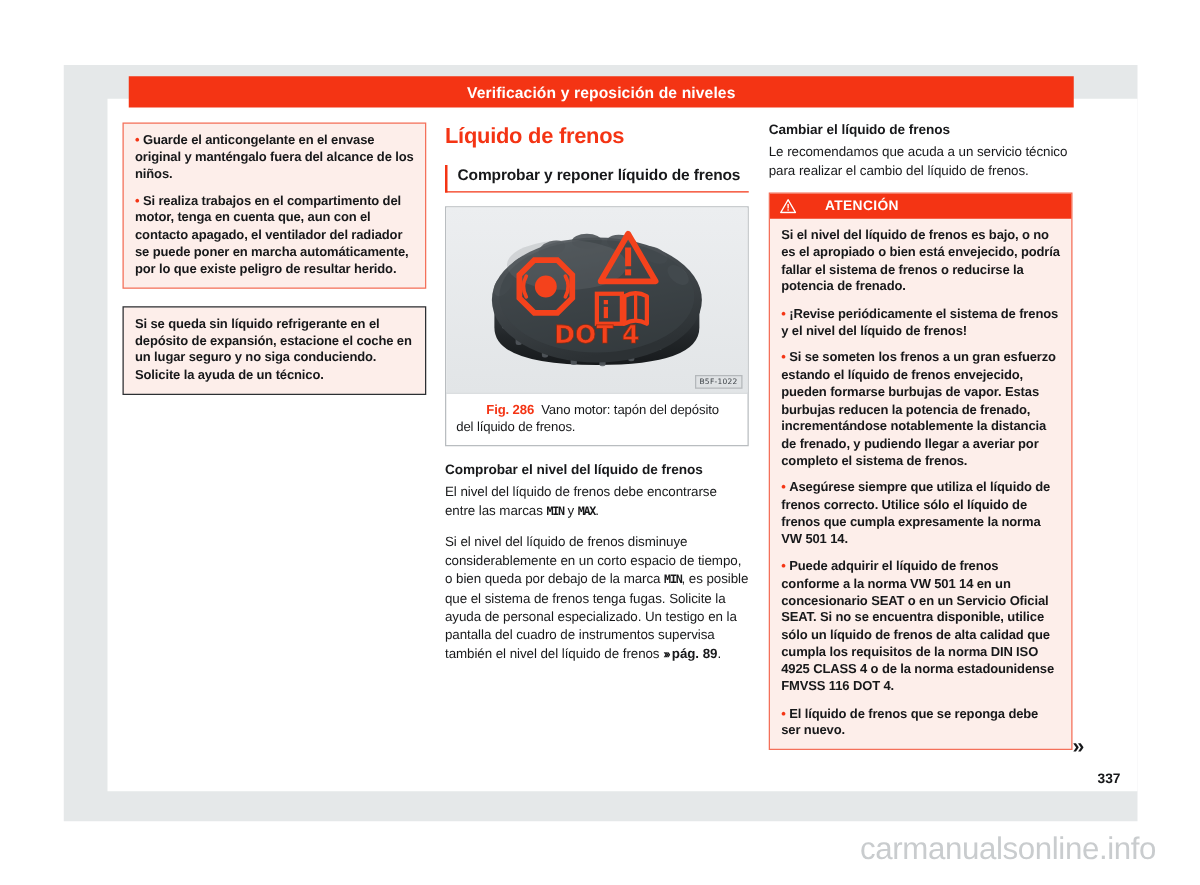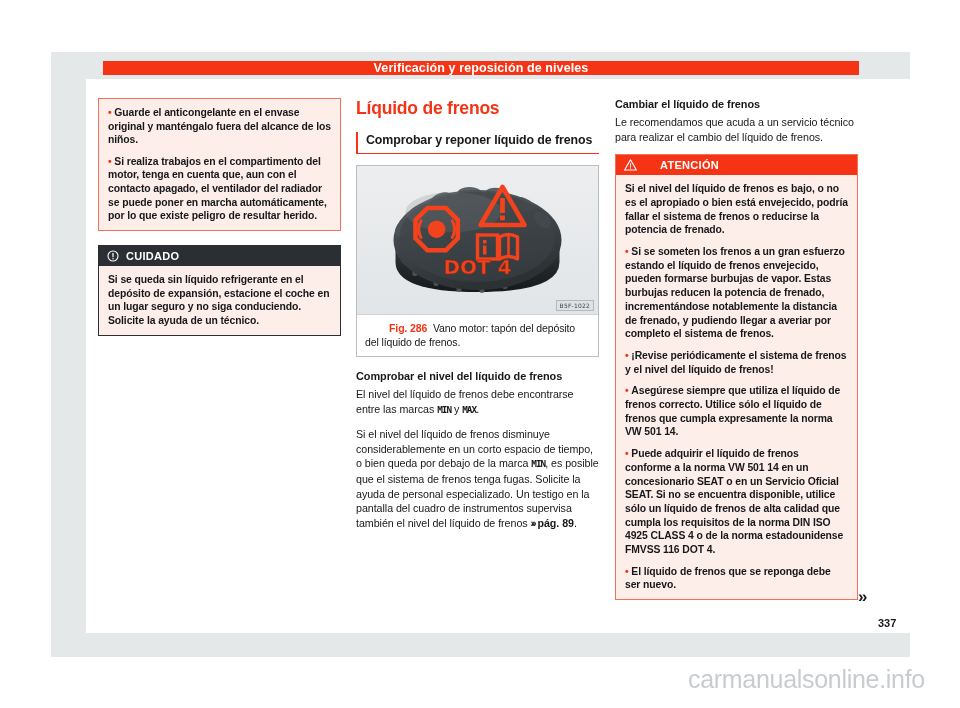--- a/index.html
+++ b/index.html
@@ -34,21 +34,21 @@
     width: 824px;
     height: 554px;
     background: #ffffff;
   }
   
   .chapter-banner {
     position: absolute;
     left: 103px;
     top: 61px;
     width: 756px;
-    height: 14px;
+    height: 25px;
     background: #f43414;
     color: #ffffff;
     font-size: 12.5px;
     font-weight: bold;
     display: flex;
     align-items: center;
     justify-content: center;
     letter-spacing: 0.1px;
   }
 
@@ -280,30 +280,20 @@
   <div class="columns">
 
     <div class="col col-left">
 
       <div class="warn-box">
         <p><span class="bullet-dot">•</span>&nbsp;<span>Guarde el anticongelante en el envase original y manténgalo fuera del alcance de los niños.</span></p>
         <p><span class="bullet-dot">•</span>&nbsp;<span>Si realiza trabajos en el compartimento del motor, tenga en cuenta que, aun con el contacto apagado, el ventilador del radiador se puede poner en marcha automáticamente, por lo que existe peligro de resultar herido.</span></p>
       </div>
 
       <div class="note-box">
-        <div class="note-hd">
-          <span class="hd-icon">
-            <svg width="12" height="12" viewBox="0 0 12 12">
-              <circle cx="6" cy="6" r="5" fill="none" stroke="#ffffff" stroke-width="1.1"></circle>
-              <rect x="5.4" y="2.9" width="1.2" height="4.3" fill="#ffffff"></rect>
-              <rect x="5.4" y="8.1" width="1.2" height="1.2" fill="#ffffff"></rect>
-            </svg>
-          </span>
-          <span>CUIDADO</span>
-        </div>
         <div class="note-body">
           <p>Si se queda sin líquido refrigerante en el depósito de expansión, estacione el coche en un lugar seguro y no siga conduciendo. Solicite la ayuda de un técnico.</p>
         </div>
       </div>
 
     </div>
 
     <div class="col col-mid">
 
       <div class="section-title">Líquido de frenos</div>
@@ -408,22 +398,22 @@
             <svg width="13" height="12" viewBox="0 0 13 12">
               <polygon points="6.5,0.8 12.4,11 0.6,11" fill="none" stroke="#ffffff" stroke-width="1.15" stroke-linejoin="round"></polygon>
               <rect x="5.95" y="4.2" width="1.1" height="3.6" fill="#ffffff"></rect>
               <rect x="5.95" y="8.4" width="1.1" height="1.1" fill="#ffffff"></rect>
             </svg>
           </span>
           <span>ATENCIÓN</span>
         </div>
         <div class="alert-body">
           <p>Si el nivel del líquido de frenos es bajo, o no es el apropiado o bien está envejecido, podría fallar el sistema de frenos o reducirse la potencia de frenado.</p>
+          <p><span class="bullet-dot">•</span>&nbsp;<span>¡Revise periódicamente el sistema de frenos y el nivel del líquido de frenos!</span></p>
           <p><span class="bullet-dot">•</span>&nbsp;<span>Si se someten los frenos a un gran esfuerzo estando el líquido de frenos envejecido, pueden formarse burbujas de vapor. Estas burbujas reducen la potencia de frenado, incrementándose notablemente la distancia de frenado, y pudiendo llegar a averiar por completo el sistema de frenos.</span></p>
-          <p><span class="bullet-dot">•</span>&nbsp;<span>¡Revise periódicamente el sistema de frenos y el nivel del líquido de frenos!</span></p>
           <p><span class="bullet-dot">•</span>&nbsp;<span>Asegúrese siempre que utiliza el líquido de frenos correcto. Utilice sólo el líquido de frenos que cumpla expresamente la norma VW 501 14.</span></p>
           <p><span class="bullet-dot">•</span>&nbsp;<span>Puede adquirir el líquido de frenos conforme a la norma VW 501 14 en un concesionario SEAT o en un Servicio Oficial SEAT. Si no se encuentra disponible, utilice sólo un líquido de frenos de alta calidad que cumpla los requisitos de la norma DIN ISO 4925 CLASS 4 o de la norma estadounidense FMVSS 116 DOT 4.</span></p>
           <p><span class="bullet-dot">•</span>&nbsp;<span>El líquido de frenos que se reponga debe ser nuevo.</span></p>
         </div>
       </div>
 
     </div>
 
   </div>
 

